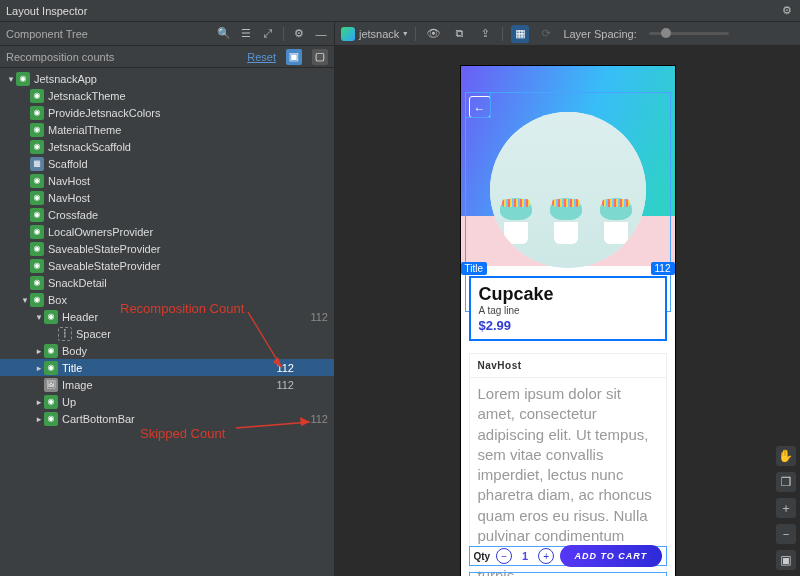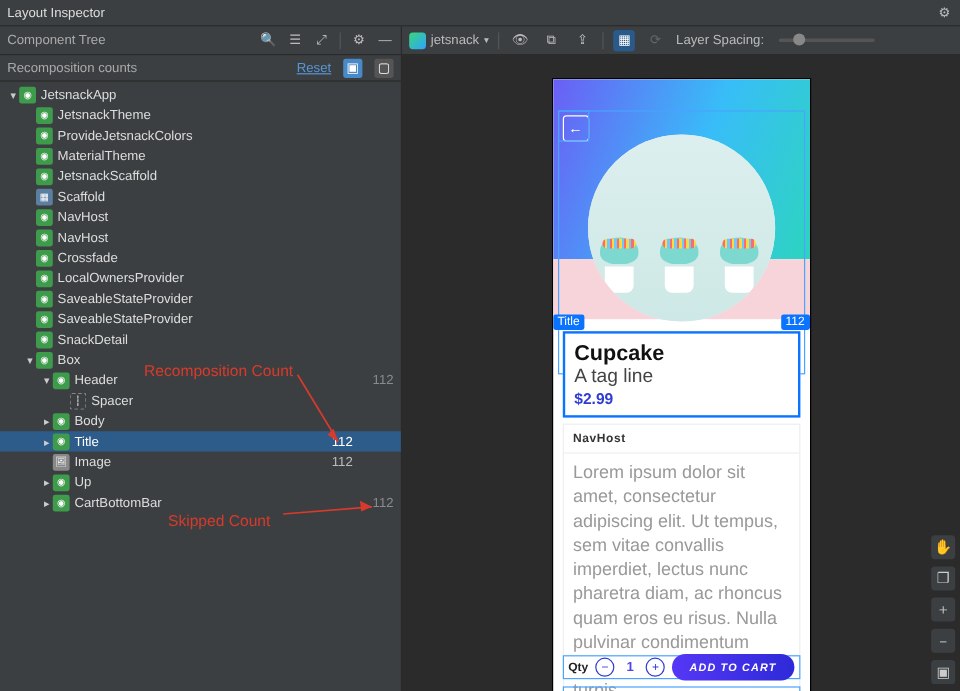--- a/index.html
+++ b/index.html
@@ -90,21 +90,21 @@
   .cupcake-circle{position:absolute;top:46px;left:29px;width:156px;height:156px;border-radius:50%;overflow:hidden;background:#e8f1ef;}
   .sky{position:absolute;inset:0;background:linear-gradient(#dcefee,#cde8e6);}
   .cup{position:absolute;bottom:24px;width:40px;height:46px;}
   .cup .frost{position:absolute;top:0;left:4px;right:4px;height:22px;background:#7dd9cf;border-radius:50% 50% 40% 40%;}
   .cup .sprk{position:absolute;top:1px;left:6px;right:6px;height:8px;background:repeating-linear-gradient(90deg,#ff6b6b 0 2px,#ffd93d 2px 4px,#6bcBff 4px 6px);border-radius:6px;}
   .cup .base{position:absolute;bottom:0;left:8px;right:8px;height:22px;background:#fff;border-radius:0 0 6px 6px;}
   .pink-strip{position:absolute;left:0;right:0;top:150px;height:50px;background:#f7d4da;}
 
   .title-block{position:absolute;top:210px;left:8px;right:8px;background:#fff;border:2px solid #0a74ff;padding:6px 8px;}
   .title-block h1{margin:0;font-size:18px;color:#111;font-weight:600;}
-  .title-block .tag-line{color:#444;font-size:16px;}
+  .title-block .tag-line{color:#444;font-size:10px;}
   .title-block .price{color:var(--blue);font-size:13px;font-weight:600;margin-top:2px;}
 
   .details{position:absolute;top:287px;left:8px;right:8px;bottom:0;background:#fff;border:1px solid #eee;}
   .details .dh{padding:6px 8px;color:#333;font-size:10px;font-weight:600;border-bottom:1px solid #eee;letter-spacing:.5px;}
   .details .dp{padding:6px 8px;color:#999;font-size:15px;line-height:1.35;}
 
   .cart-row{position:absolute;bottom:20px;left:8px;right:8px;height:20px;display:flex;align-items:center;gap:6px;background:#fff;border:1px solid #4aa3ff;padding:0 4px;}
   .cart-row .ql{font-size:10px;color:#222;font-weight:600;}
   .qbtn{width:16px;height:16px;border:1.4px solid var(--blue);border-radius:50%;color:var(--blue);display:flex;align-items:center;justify-content:center;font-size:10px;background:#fff;}
   .qv{width:14px;text-align:center;color:#4f46e5;font-weight:600;}

